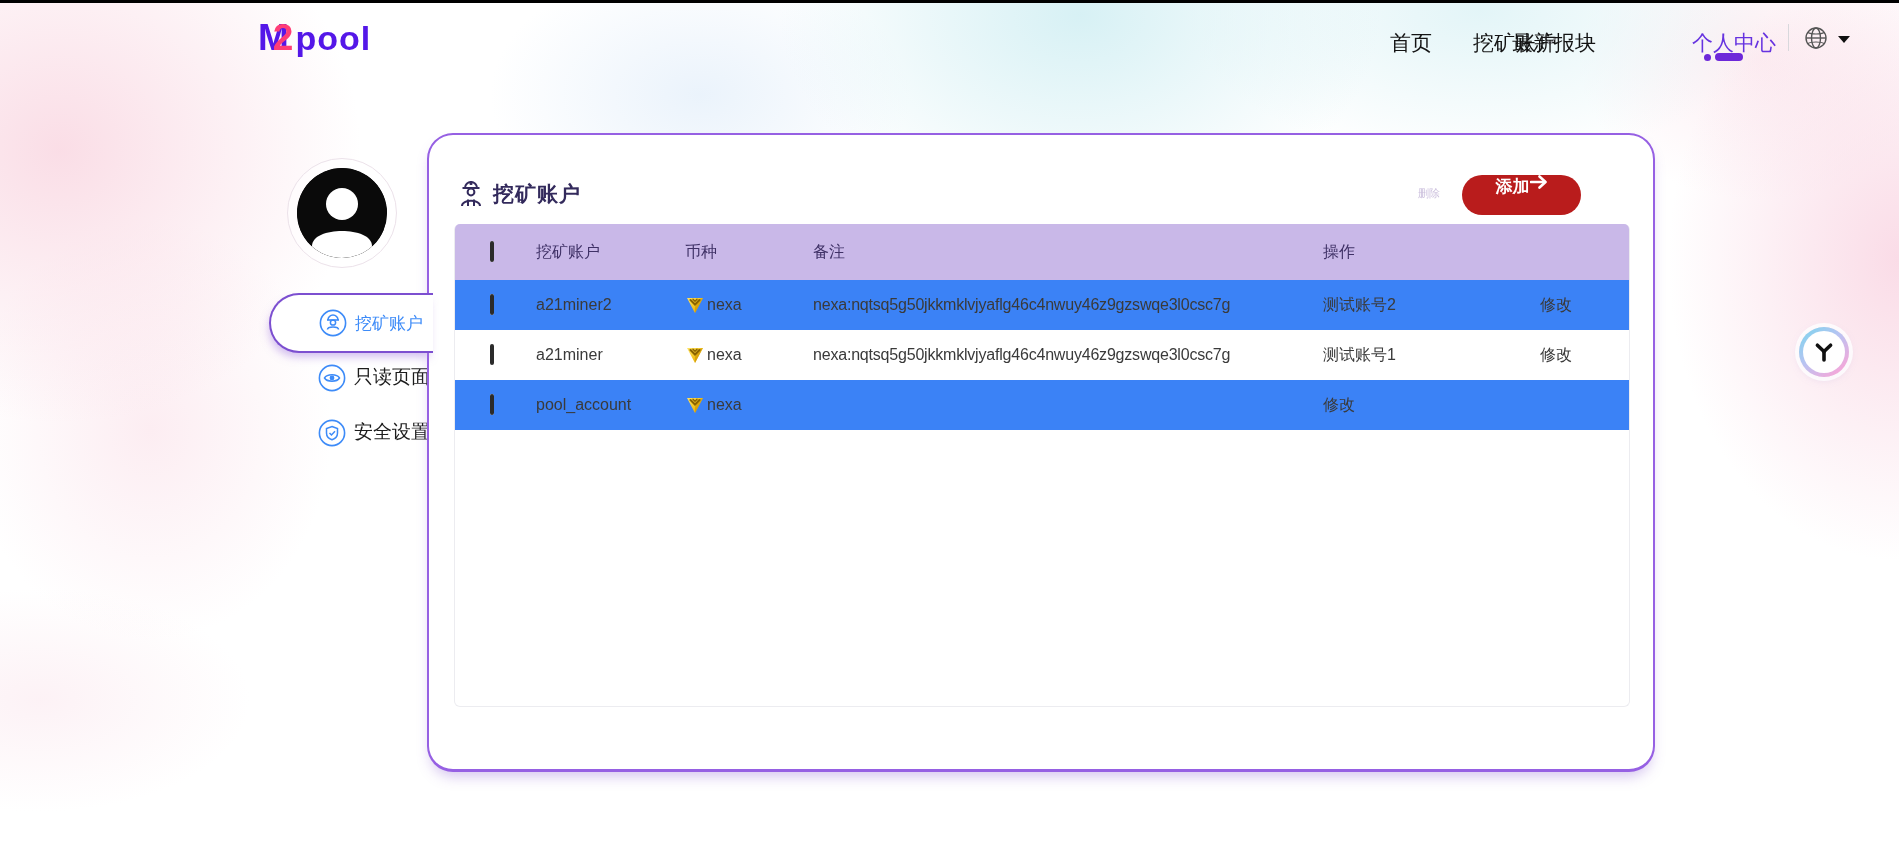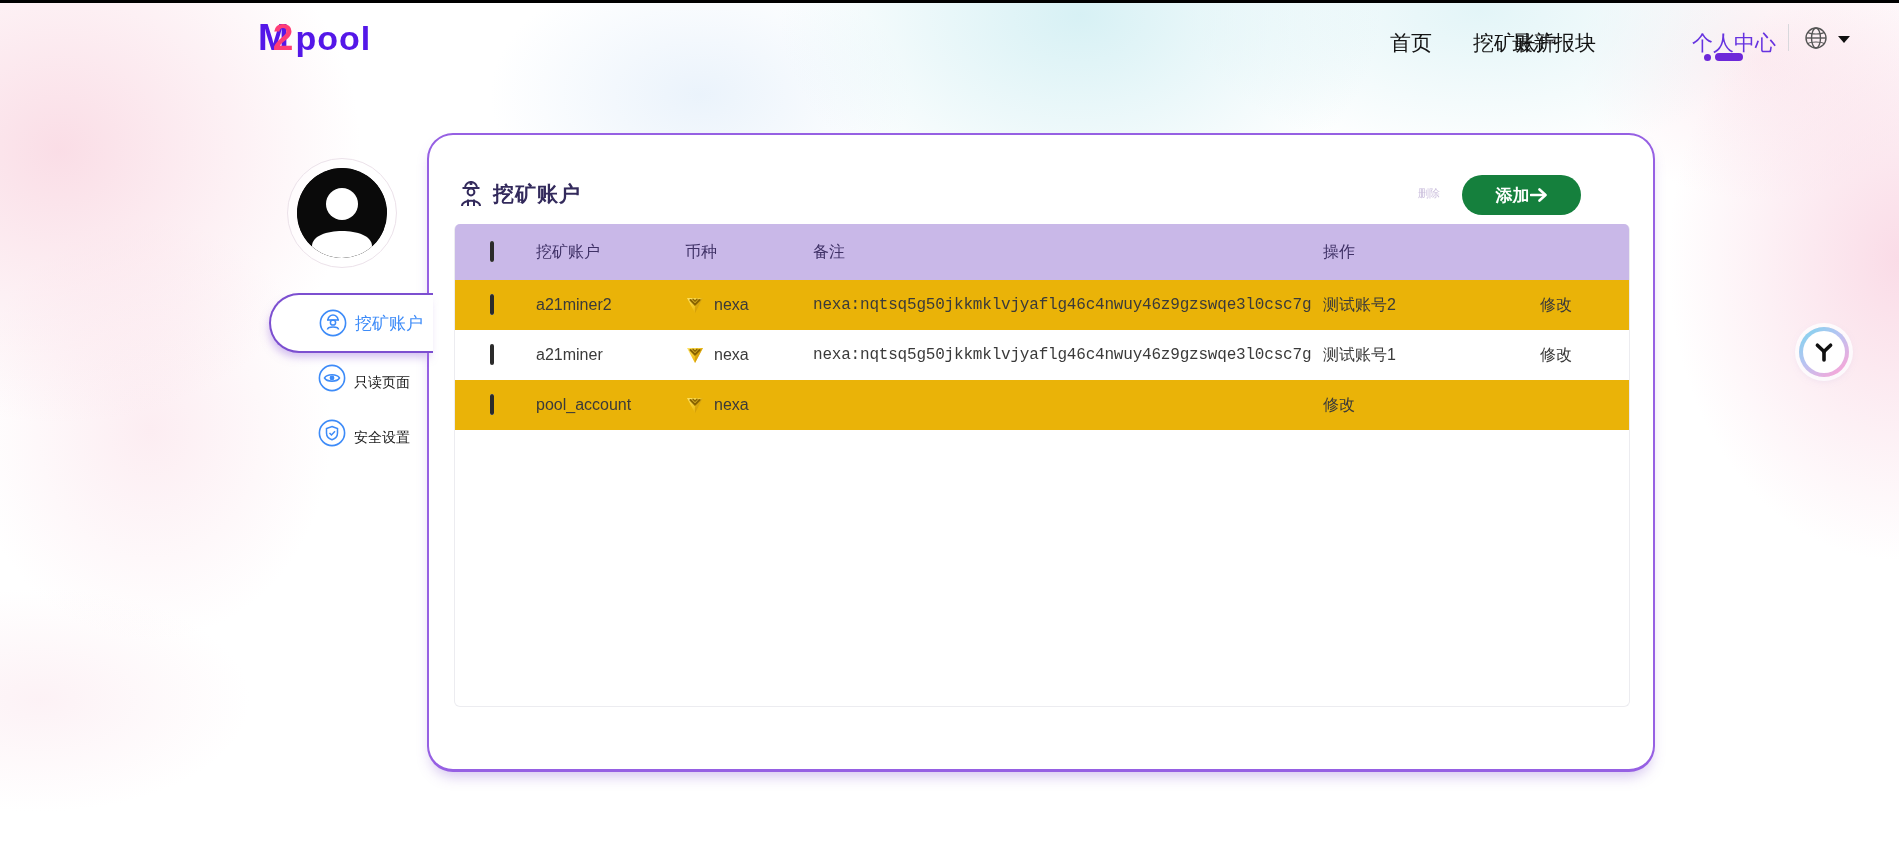--- a/index.html
+++ b/index.html
@@ -39,48 +39,48 @@
   .nav-divider { position:absolute; left:1788px; top:24px; width:1px; height:27px; background:#d8d8dc; }
   .globe { position:absolute; left:1804px; top:26px; width:24px; height:24px; cursor:pointer; }
   .lang-caret { position:absolute; left:1838px; top:36px; width:0; height:0; cursor:pointer;
     border-left:6px solid transparent; border-right:6px solid transparent; border-top:7px solid #101010; }
 
   
   .avatar-ring { position:absolute; left:287px; top:158px; width:110px; height:110px; border-radius:50%;
     background:rgba(255,255,255,.55); border:1px solid #ece2ea; display:flex; align-items:center; justify-content:center; }
   .avatar { width:90px; height:90px; border-radius:50%; overflow:hidden; background:#0a0a0a; }
 
-  .side-item { position:absolute; display:flex; align-items:flex-end; gap:8px; font-size:14px; color:#1c1c1c; cursor:pointer; }
+  .side-item { position:absolute; display:flex; align-items:flex-start; gap:8px; font-size:19px; color:#1c1c1c; cursor:pointer; }
   .side-icon { width:28px; height:28px; flex:0 0 28px; }
   .side-pill { position:absolute; left:269px; top:293px; width:164px; height:60px; background:#fff;
     border:2px solid #7c4fd0; border-right:none; border-radius:30px 0 0 30px; z-index:5;
     box-shadow:-2px 6px 8px -2px rgba(165,125,225,.5); display:flex; align-items:center; gap:8px; padding-left:48px; cursor:pointer; }
   .side-pill .label { color:#3d8bf8; font-size:17px; }
   .side-item .label { color:#1c1c1c; }
 
   
   .card { position:absolute; left:427px; top:133px; width:1228px; height:639px; background:#fff;
     border:2px solid #9660e3; border-bottom-width:3px; border-radius:26px; z-index:4;
     box-shadow:0 8px 14px -4px rgba(130,80,205,.35); }
   .card-title { position:absolute; left:28px; top:44px; display:flex; align-items:center; gap:8px; }
   .card-title .txt { font-size:21px; font-weight:700; color:#332a5c; letter-spacing:1px; }
   .btn-delete { position:absolute; right:213px; top:51px; font-size:11px; color:#cbbfdd; cursor:pointer; }
-  .btn-add { position:absolute; right:72px; top:40px; width:119px; height:40px; border-radius:21px; background:#15803d;
-    color:#fff; font-size:17px; font-weight:700; display:flex; align-items:center; justify-content:center; 
+  .btn-add { position:absolute; right:72px; top:40px; width:119px; height:40px; border-radius:21px; background:#b91c1c;
+    color:#fff; font-size:17px; font-weight:700; display:flex; align-items:flex-start; justify-content:center; 
     cursor:pointer; border:none; }
 
   .table-wrap { position:absolute; left:25px; top:89px; width:1176px; height:483px;
     border:1px solid #ececf0; border-top:none; border-radius:6px; background:#fff; }
   .trow { display:grid; grid-template-columns:81px 149px 128px 510px 217px 91px; align-items:center; width:100%; }
   .thead { height:56px; background:#c9b8e8; border-radius:5px 5px 0 0; color:#3f3166; font-size:16px; }
   .tbody-row { height:50px; font-size:16px; color:#3a3a3a; }
-  .tbody-row.odd { background:#eab308; }
+  .tbody-row.odd { background:#3b82f6; }
   .cb { width:17px; height:17px; margin-left:35px; background:#fff; border:2px solid #2b2b2b; border-radius:2px; cursor:pointer; }
-  .coin-cell { display:flex; align-items:center; gap:9px; }
-  .addr { letter-spacing:-0.2px;font-family:Liberation Mono, monospace; }
+  .coin-cell { display:flex; align-items:center; gap:2px; }
+  .addr { letter-spacing:-0.2px; }
   .action-link { cursor:pointer; }
 
   
   .float-widget { position:absolute; left:1799px; top:327px; width:50px; height:50px; border-radius:50%;
     background:linear-gradient(#fff,#fff) padding-box, linear-gradient(140deg,#86d2ee 10%,#b9c3f2 45%,#f2a9db 85%) border-box;
     border:4px solid transparent; box-shadow:0 0 0 4px rgba(255,255,255,.8), 0 2px 8px rgba(180,160,220,.35);
     display:flex; align-items:center; justify-content:center; cursor:pointer; z-index:6; }
 </style>
 </head>
 <body>

